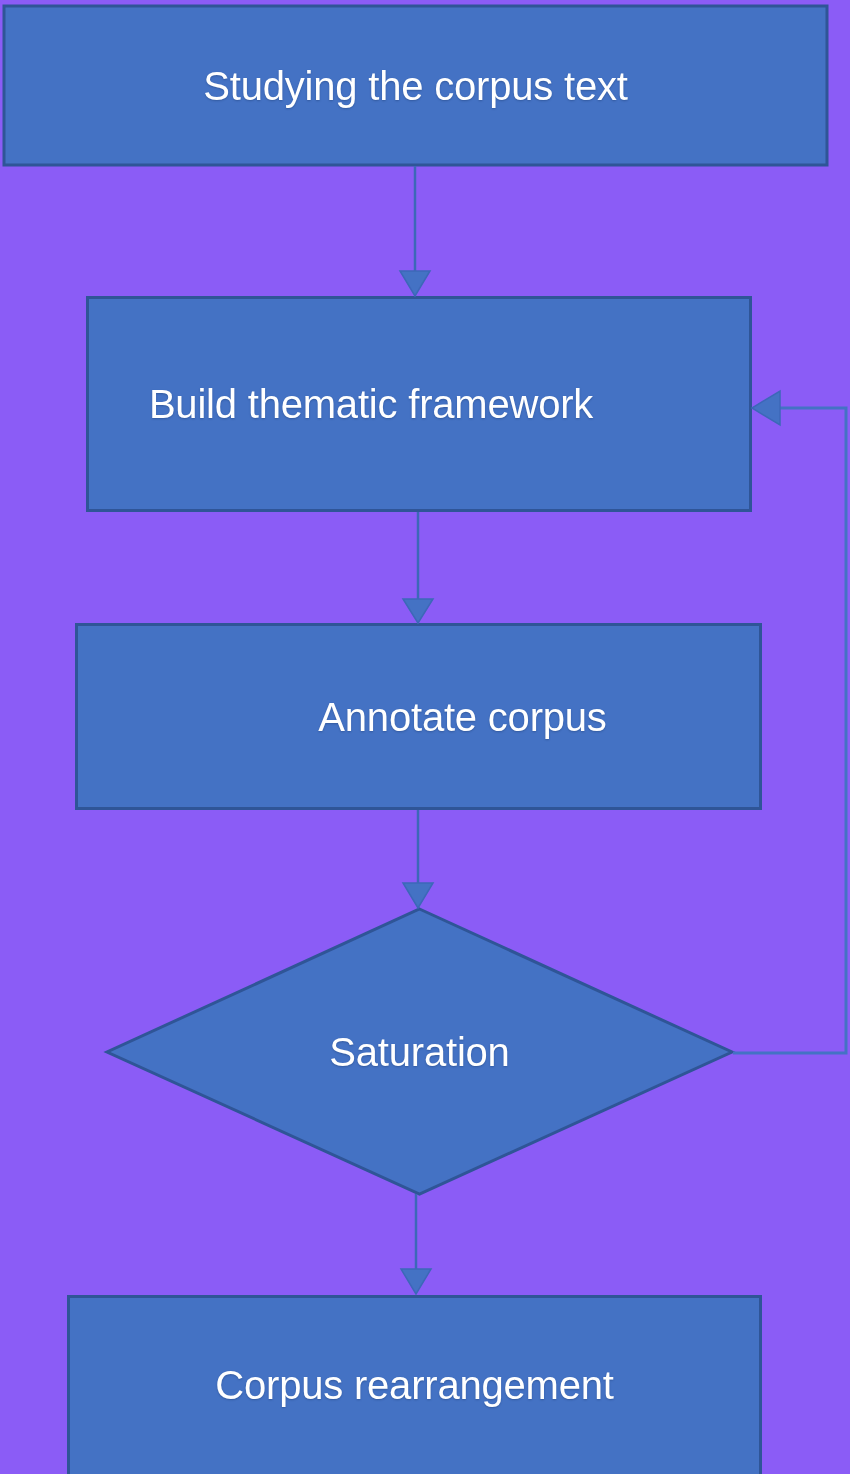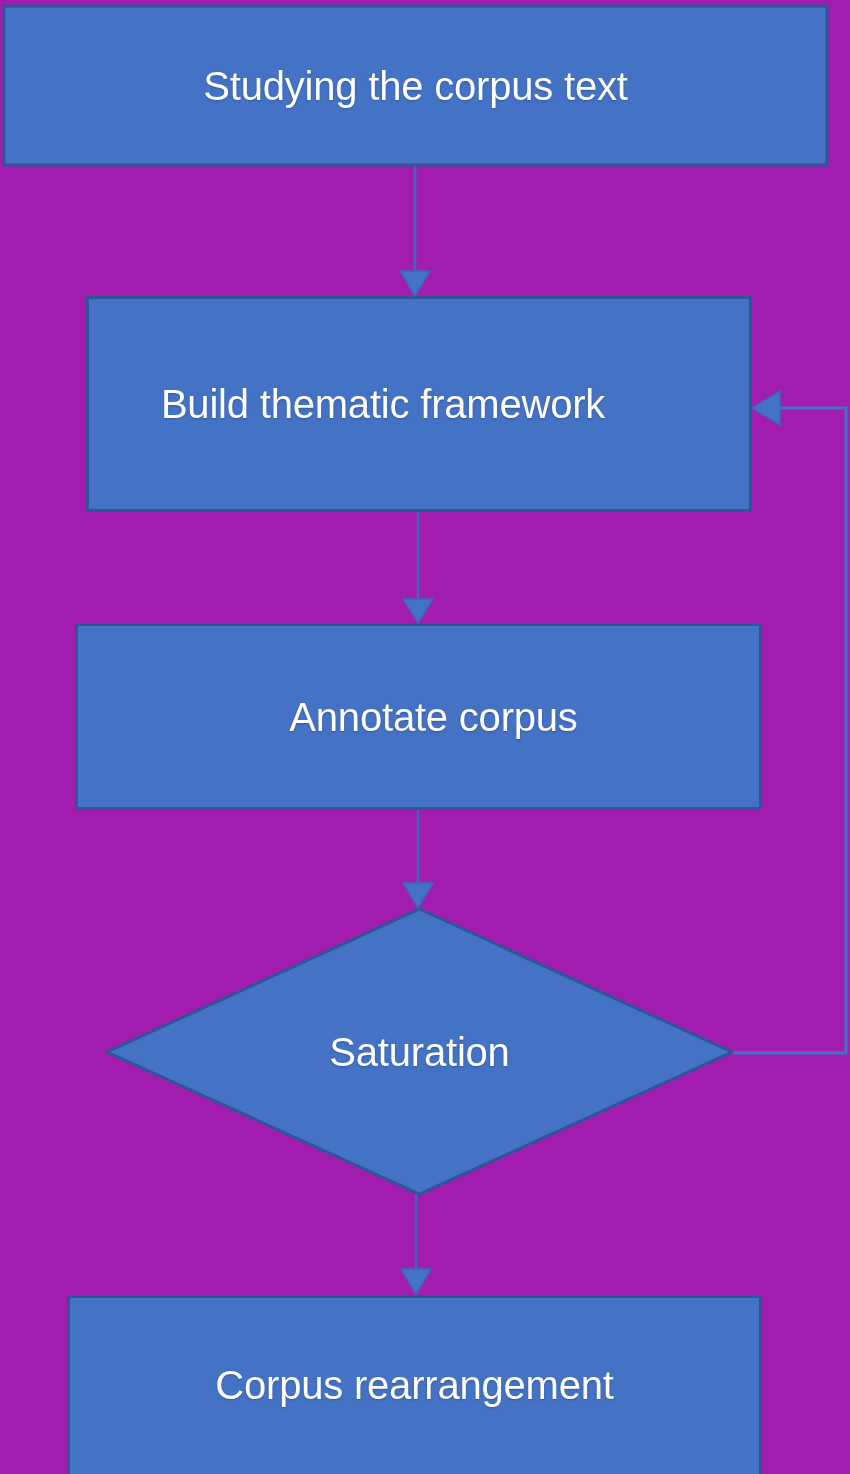--- a/index.html
+++ b/index.html
@@ -8,21 +8,21 @@
     padding: 0;
     background: #ffffff;
   }
   body {
     font-family: "Liberation Sans", sans-serif;
   }
   #canvas {
     position: relative;
     width: 850px;
     height: 1474px;
-    background: #a21caf;
+    background: #8b5cf6;
     overflow: hidden;
   }
   #flow-svg {
     position: absolute;
     top: 0;
     left: 0;
     width: 850px;
     height: 1474px;
     display: block;
   }
@@ -41,25 +41,25 @@
     white-space: nowrap;
     pointer-events: none;
     text-shadow: 0 1px 2px rgba(20,46,92,0.35);
   }
   
   #label-studying {
     left: 3px;  top: 5px;   width: 825px; height: 161px;
   }
   
   #label-framework {
-    left: 86px; top: 296px; width: 570px; height: 216px; margin-left: 12px;
+    left: 86px; top: 296px; width: 570px; height: 216px;
   }
   
   #label-annotate {
-    left: 57px; top: 623px; width: 753px; height: 187px;
+    left: 86px; top: 623px; width: 753px; height: 187px;
   }
   
   #label-saturation {
     left: 106px; top: 908px; width: 627px; height: 287px; text-align: center;
   }
   
   #label-rearrangement {
     left: 67px; top: 1295px; width: 695px; height: 179px;
   }
 </style>

